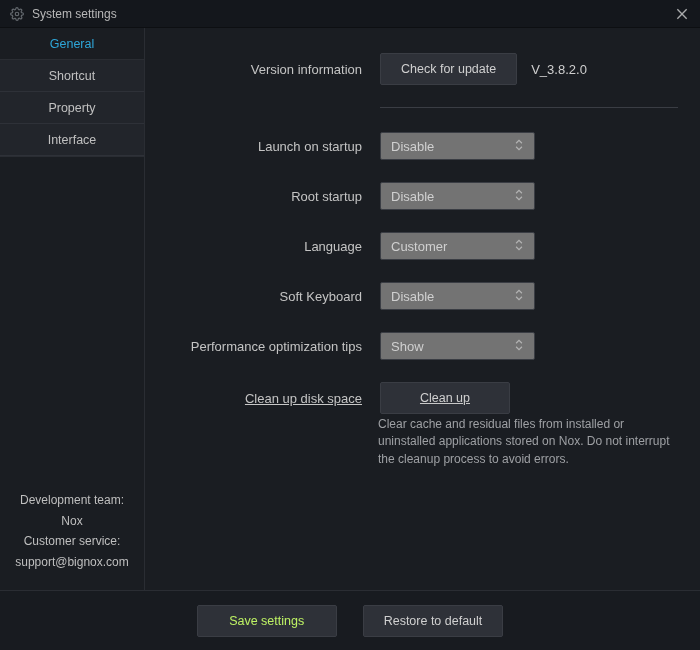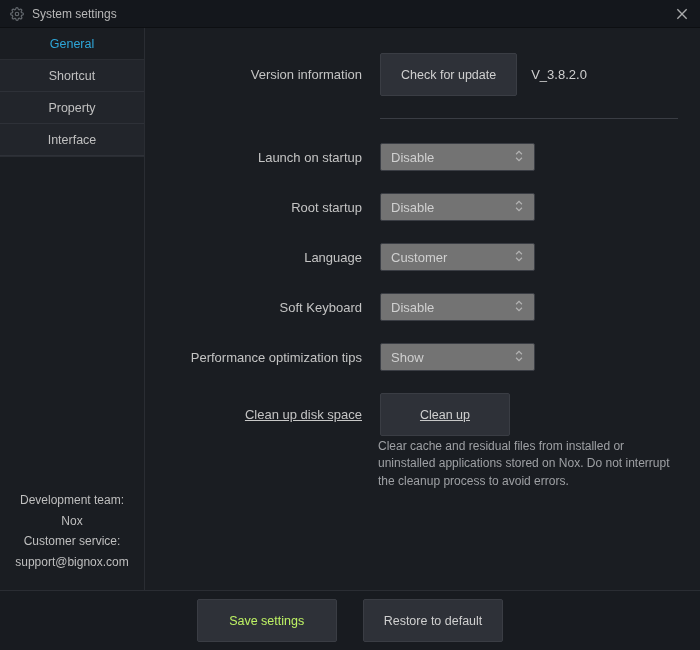--- a/index.html
+++ b/index.html
@@ -66,21 +66,21 @@
     text-align: right;
     padding-right: 18px;
     color: #c4c4c4;
     font-size: 13px;
   }
   .row .control { display: flex; align-items: center; gap: 14px; }
   .btn {
     background: #2e3138;
     border: 1px solid #3a3d44;
     color: #d0d0d0;
-    height: 43px;
+    height: 32px;
     padding: 0 20px;
     font-size: 12.5px;
     cursor: pointer;
     border-radius: 2px;
     display: inline-flex; align-items: center; justify-content: center;
   }
   .select {
     width: 155px; height: 28px;
     background: #737373;
     border: 1px solid #3a3d44;

